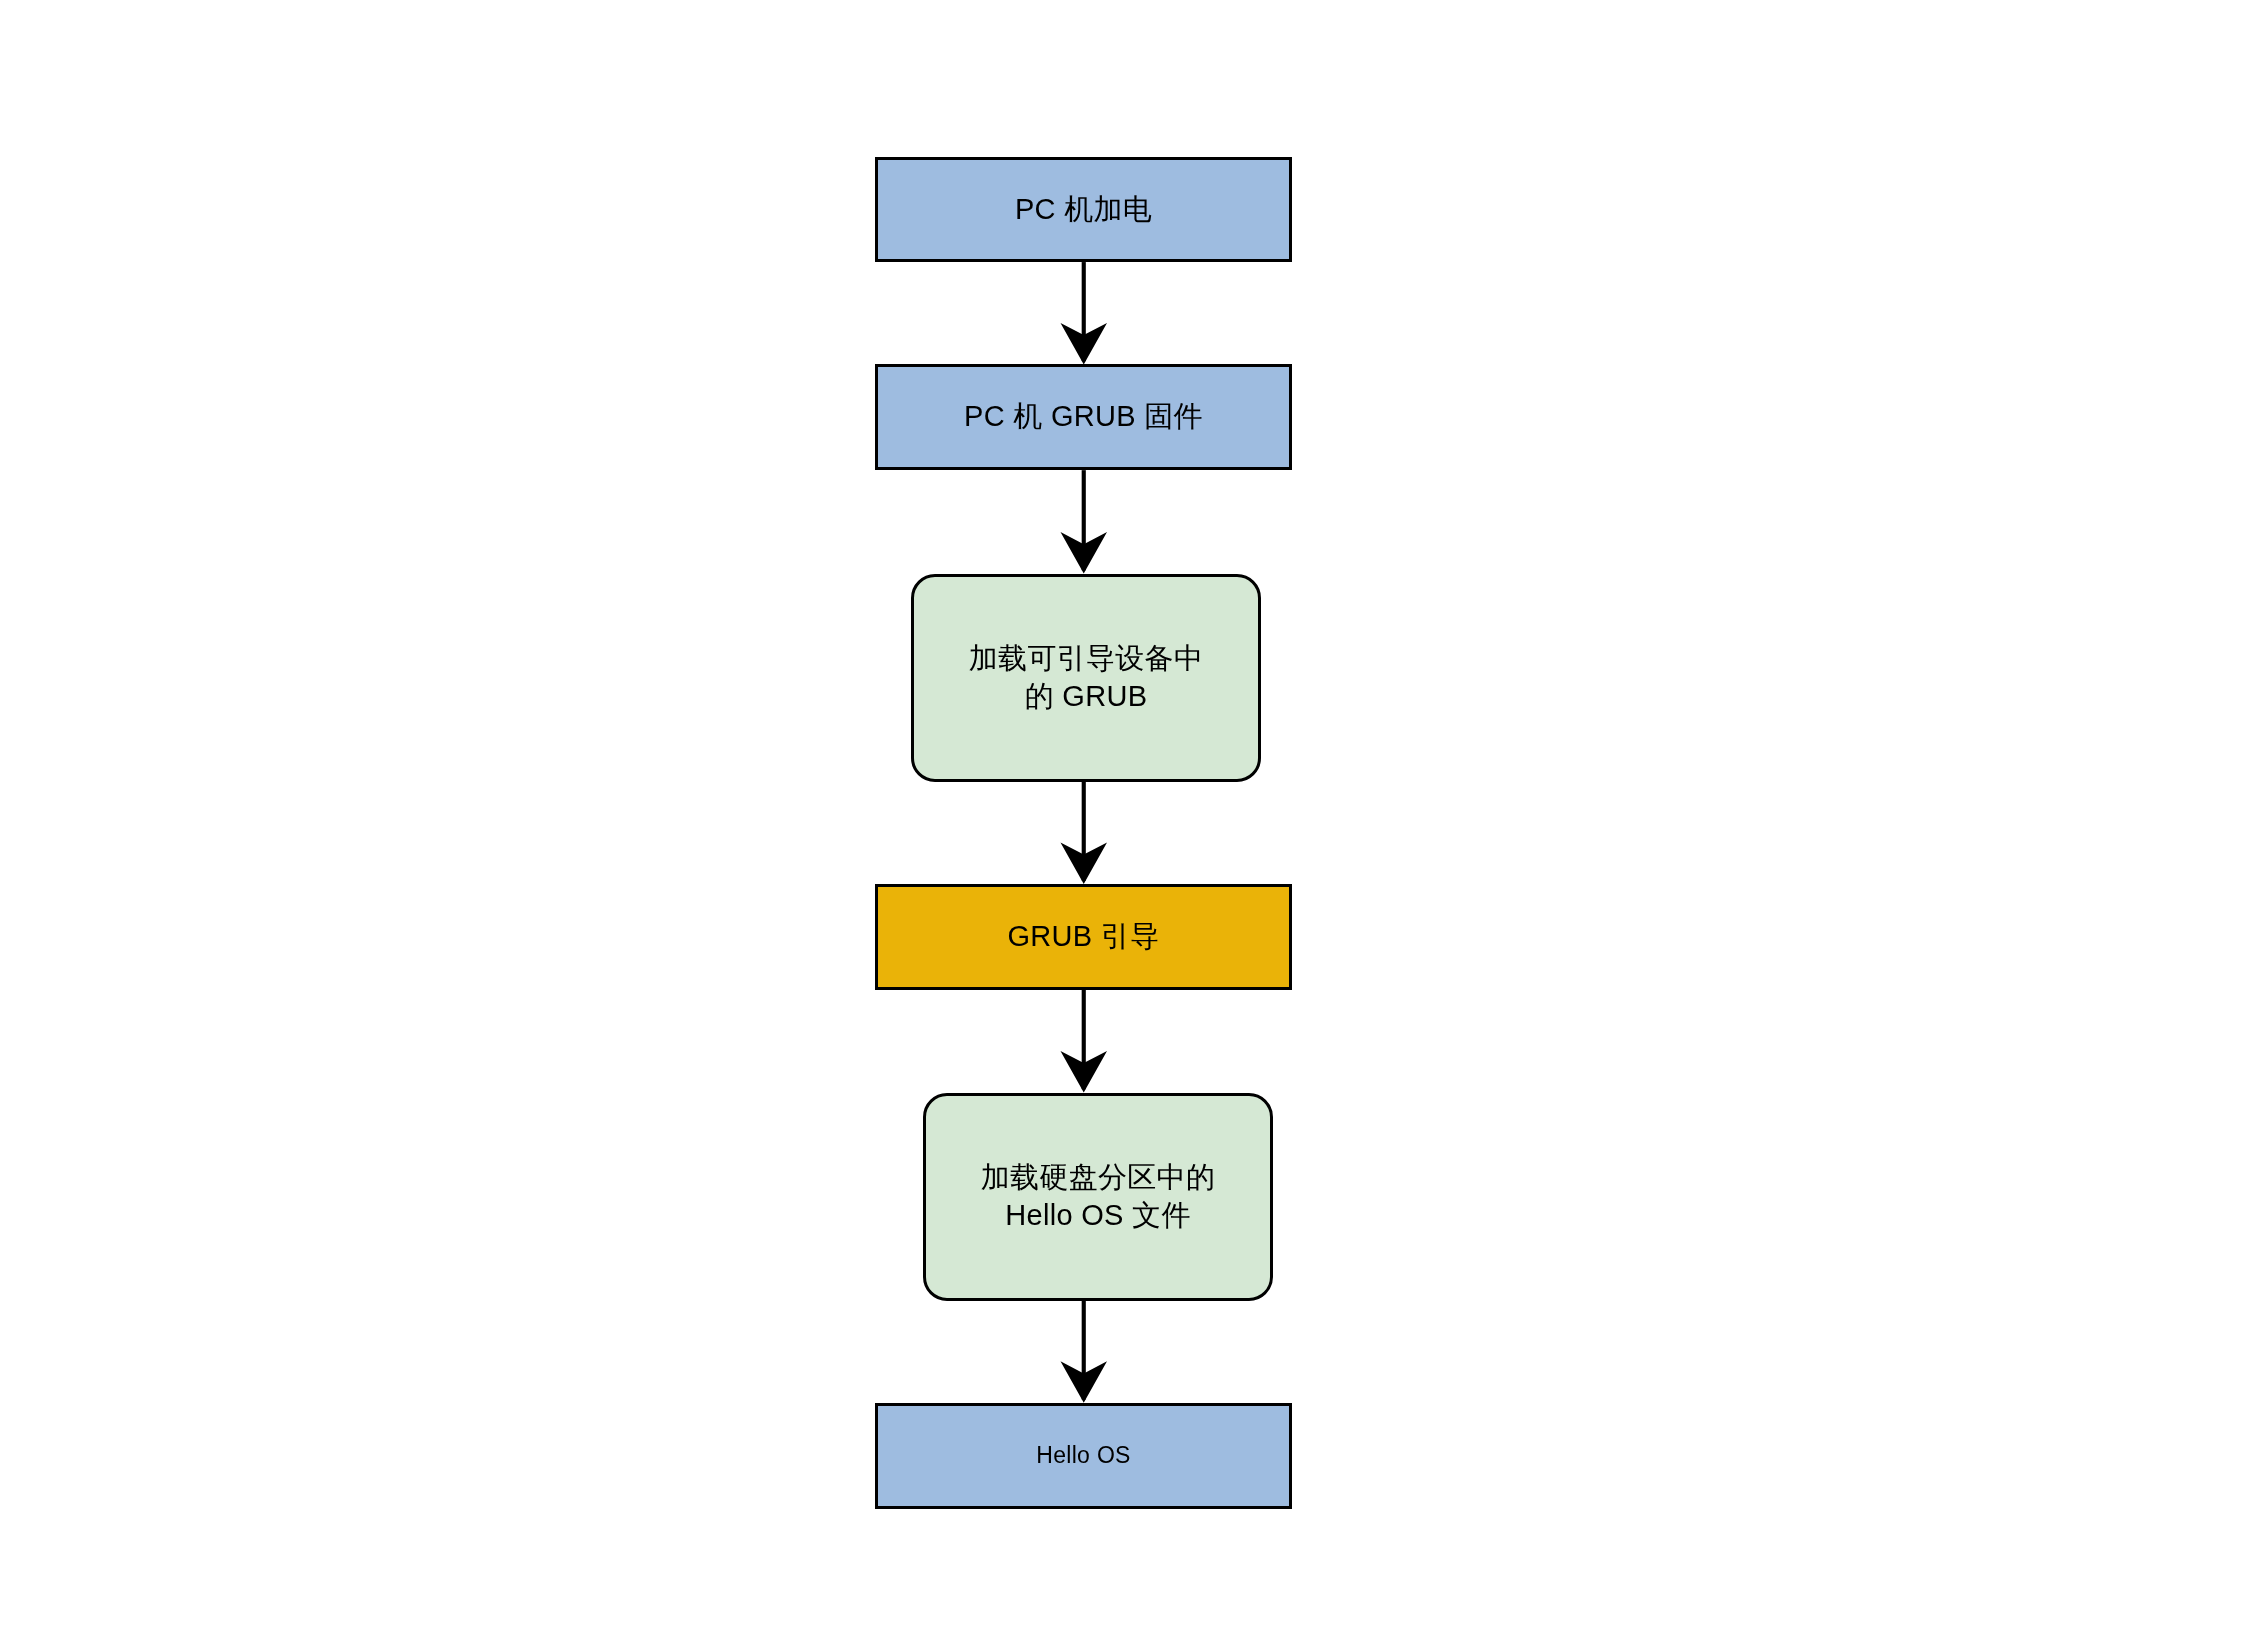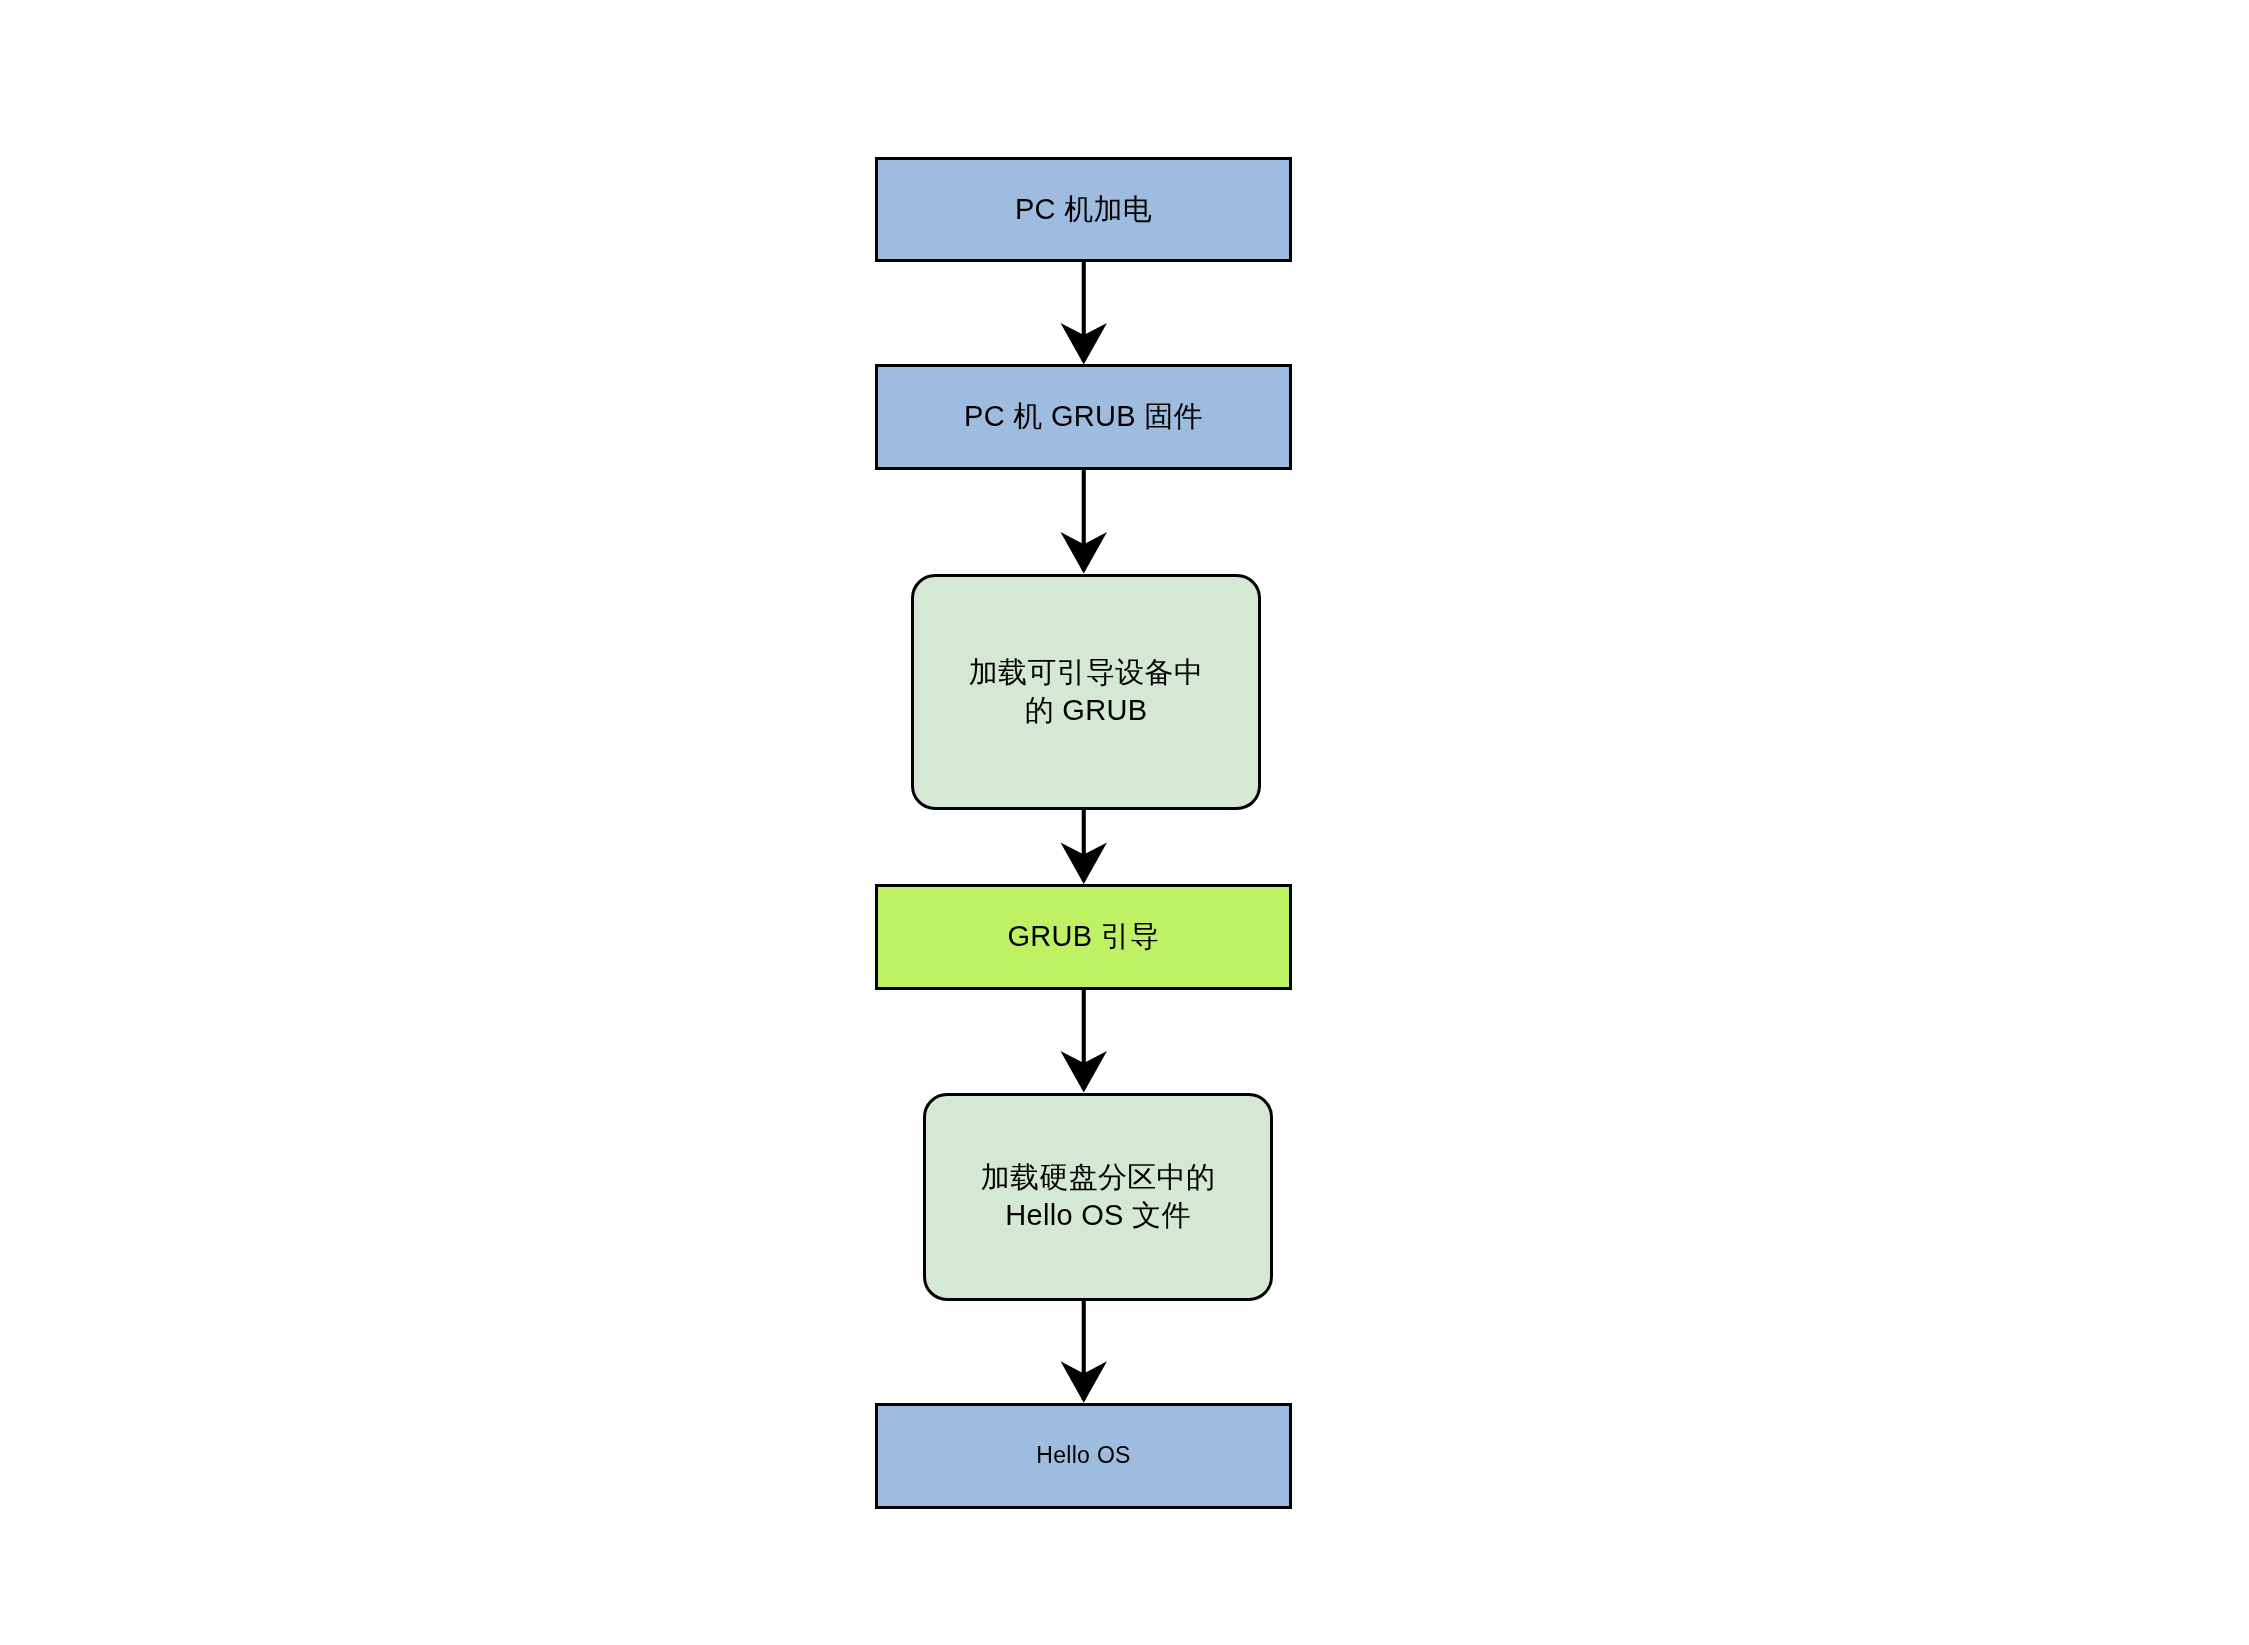--- a/index.html
+++ b/index.html
@@ -40,21 +40,21 @@
     border: 3.6px solid #000000;
     border-radius: 24px;
   }
   .node-label {
     display: block;
     padding: 0 7.3px;
   }
   
   #node-power      { left: 875px; top: 157px;  width: 417px; height: 105px; font-size: 29px; }
   #node-bios       { left: 875px; top: 364px;  width: 417px; height: 106px; font-size: 29px; }
-  #node-load-grub  { left: 911px; top: 574px; width: 350px; height: 236px; font-size: 29px; }
+  #node-load-grub  { left: 911px; top: 574px; width: 350px; height: 208px; font-size: 29px; }
   #node-grub-boot  { left: 875px; top: 884px; width: 417px; height: 106px; font-size: 29px; }
   #node-load-os    { left: 923px; top: 1093px; width: 350px; height: 208px; font-size: 29px; }
   #node-hello-os   { left: 875px; top: 1403px; width: 417px; height: 106px; font-size: 23px; }
 
   .edge {
     position: absolute;
     left: 0;
     top: 0;
     width: 2250px;
     height: 1645px;
@@ -91,21 +91,21 @@
 
   <div class="node process" id="node-bios" style="background:#9EBCE0;">
     <span class="node-label">PC 机 GRUB 固件</span>
   </div>
 
   <div class="node rounded" id="node-load-grub" style="background:#D5E8D4;">
     <span class="node-label">加载可引导设备中
 的 GRUB</span>
   </div>
 
-  <div class="node process" id="node-grub-boot" style="background:#bef264;align-items:center;">
+  <div class="node process" id="node-grub-boot" style="background:#eab308;align-items:center;">
     <span class="node-label">GRUB 引导</span>
   </div>
 
   <div class="node rounded" id="node-load-os" style="background:#D5E8D4;">
     <span class="node-label">加载硬盘分区中的
 Hello OS 文件</span>
   </div>
 
   <div class="node process" id="node-hello-os" style="background:#9EBCE0;">
     <span class="node-label">Hello OS</span>

